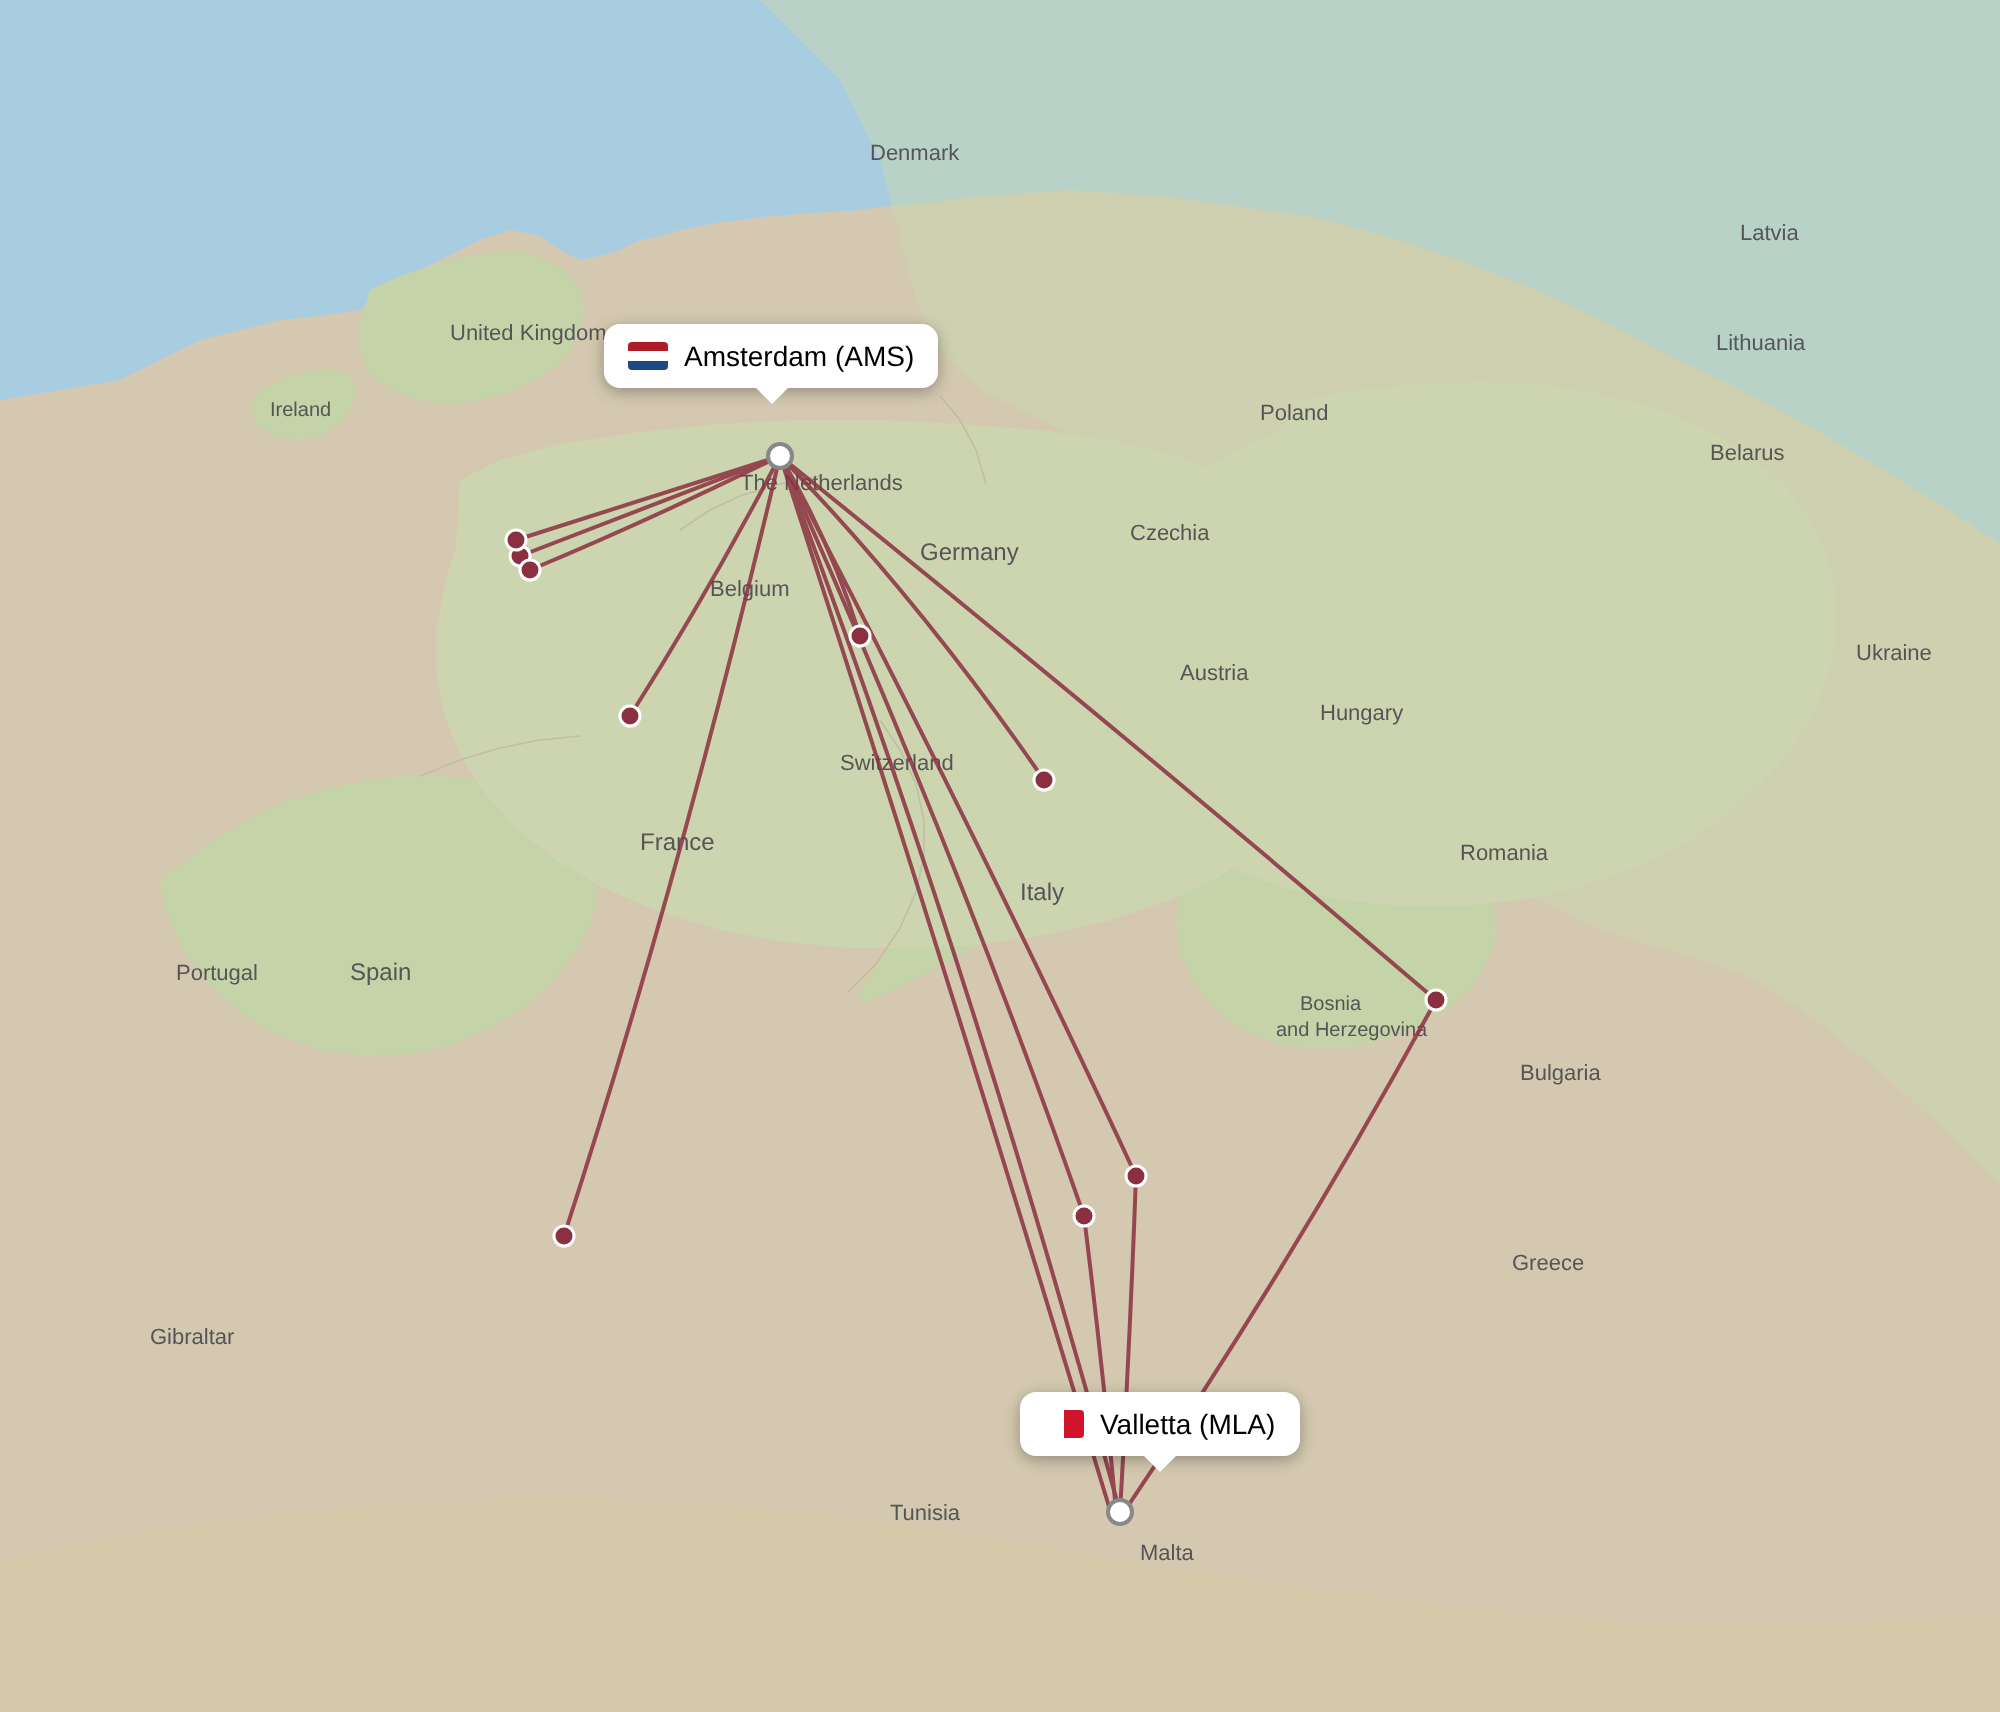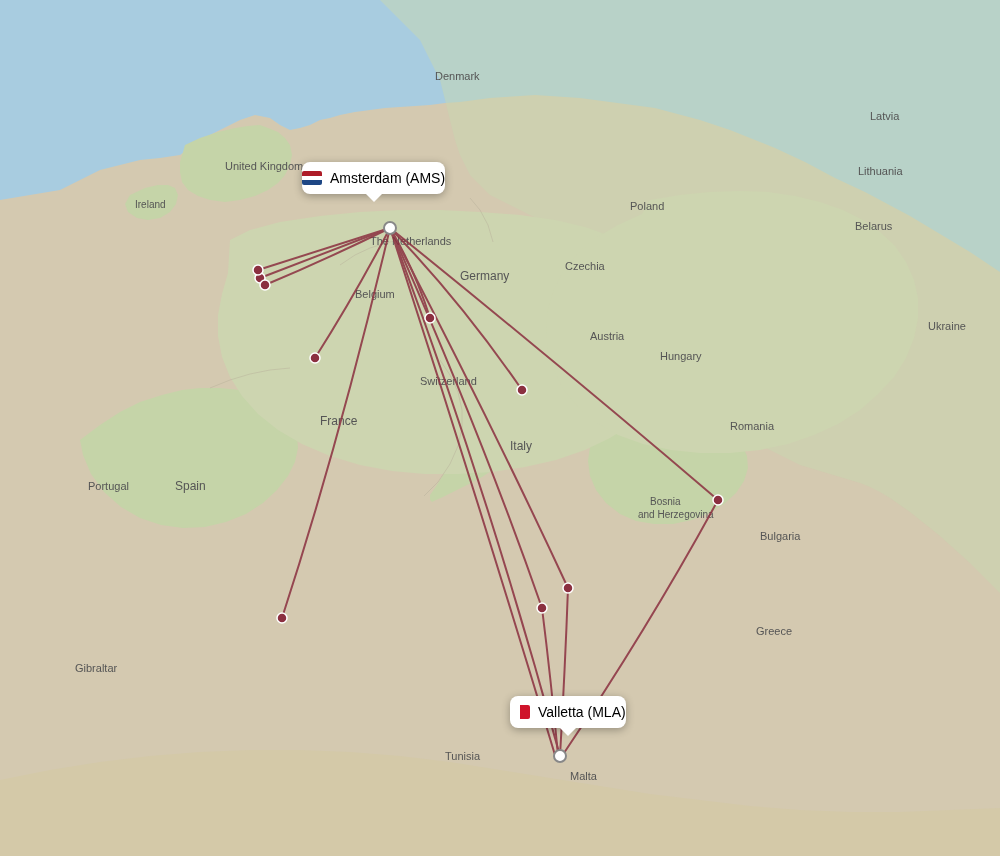--- a/index.html
+++ b/index.html
@@ -15,21 +15,21 @@
     #map-svg {
       position: absolute;
       top: 0; left: 0;
       width: 100%; height: 100%;
     }
 
     .location-popup {
       position: absolute;
       background: white;
       border-radius: 8px;
-      padding: 8px 0;
+      padding: 8px 12px;
       display: flex;
       align-items: center;
       gap: 8px;
       box-shadow: 0 2px 8px rgba(0,0,0,0.3);
       font-size: 14px;
       font-weight: 500;
       white-space: nowrap;
       z-index: 10;
     }
 

